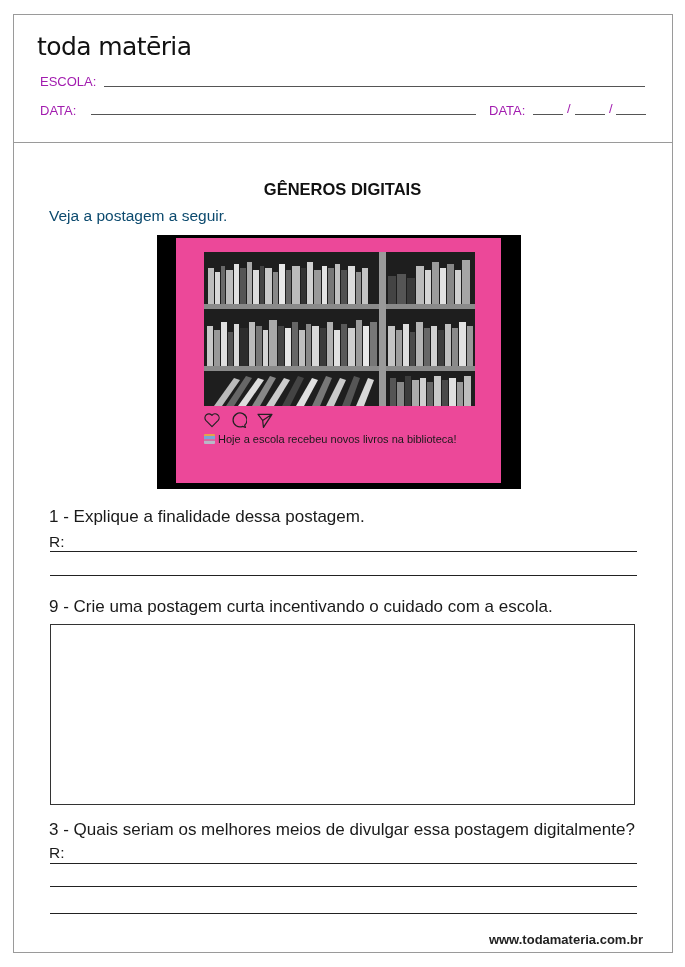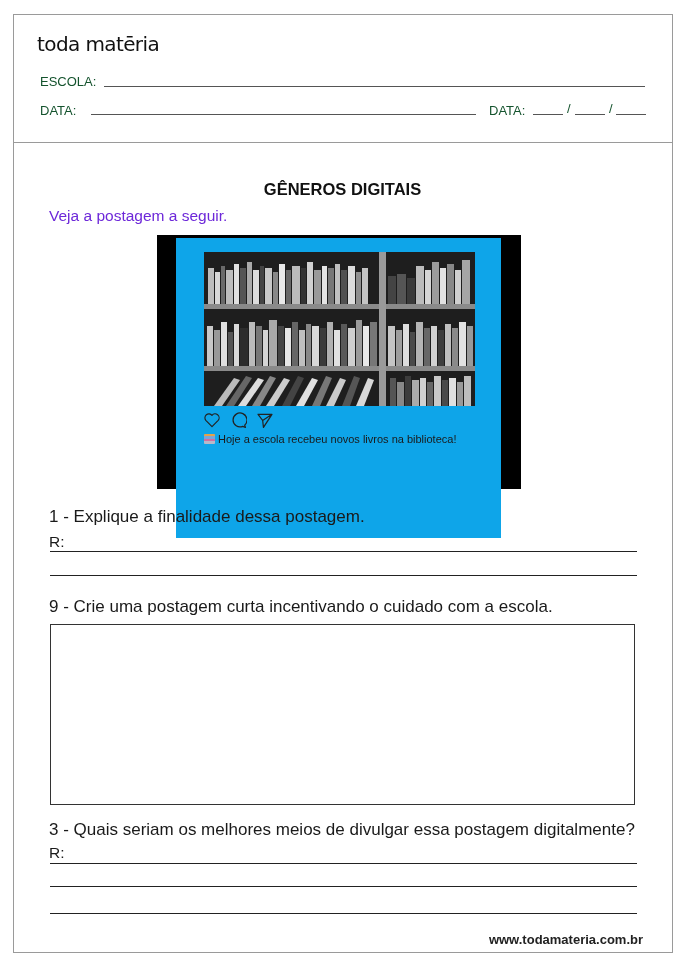--- a/index.html
+++ b/index.html
@@ -10,38 +10,38 @@
     position: absolute; left: 13px; top: 14px; width: 660px; height: 939px;
     border: 1.5px solid #9a9a9a;
   }
   .header-divider {
     position: absolute; left: 13px; top: 142px; width: 660px; height: 0;
     border-top: 1.5px solid #9a9a9a;
   }
 
   .logo {
     position: absolute; left: 37px; top: 32px;
-    font-family: "DejaVu Sans", sans-serif; font-size: 20px; letter-spacing: -0.6px;
+    font-family: "DejaVu Sans", sans-serif; font-size: 25px; letter-spacing: -0.6px;
     color: #111;
   }
 
-  .field-label { position: absolute; font-size: 13px; color: #14532d; }
+  .field-label { position: absolute; font-size: 13px; color: #a21caf; }
   .field-line { position: absolute; height: 0; border-top: 1px solid #555; }
 
   .title {
     position: absolute; left: 0; width: 685px; top: 180px; text-align: center;
     font-size: 16.5px; font-weight: bold; color: #111;
   }
-  .intro { position: absolute; left: 49px; top: 207px; font-size: 15.5px; color: #6d28d9; }
+  .intro { position: absolute; left: 49px; top: 207px; font-size: 15.5px; color: #0c4a6e; }
 
   .post-frame {
     position: absolute; left: 157px; top: 235px; width: 364px; height: 254px; background: #000;
   }
   .post-card {
-    position: absolute; left: 19px; top: 3px; width: 325px; height: 300px; background: #0ea5e9;
+    position: absolute; left: 19px; top: 3px; width: 325px; height: 245px; background: #ec4899;
   }
   .post-photo {
     position: absolute; left: 28px; top: 14px; width: 271px; height: 154px;
     background: #2a2a2a; overflow: hidden;
   }
   .post-actions { position: absolute; left: 27px; top: 172px; height: 20px; display: flex; gap: 9px; align-items: center; }
   .post-actions svg { display: block; }
   .caption { position: absolute; left: 28px; top: 194px; font-size: 11px; line-height: 14px; color: #1a1a1a; }
   .caption .emoji {
     display: inline-block; width: 11px; height: 10px; vertical-align: -1px; margin-right: 3px;

